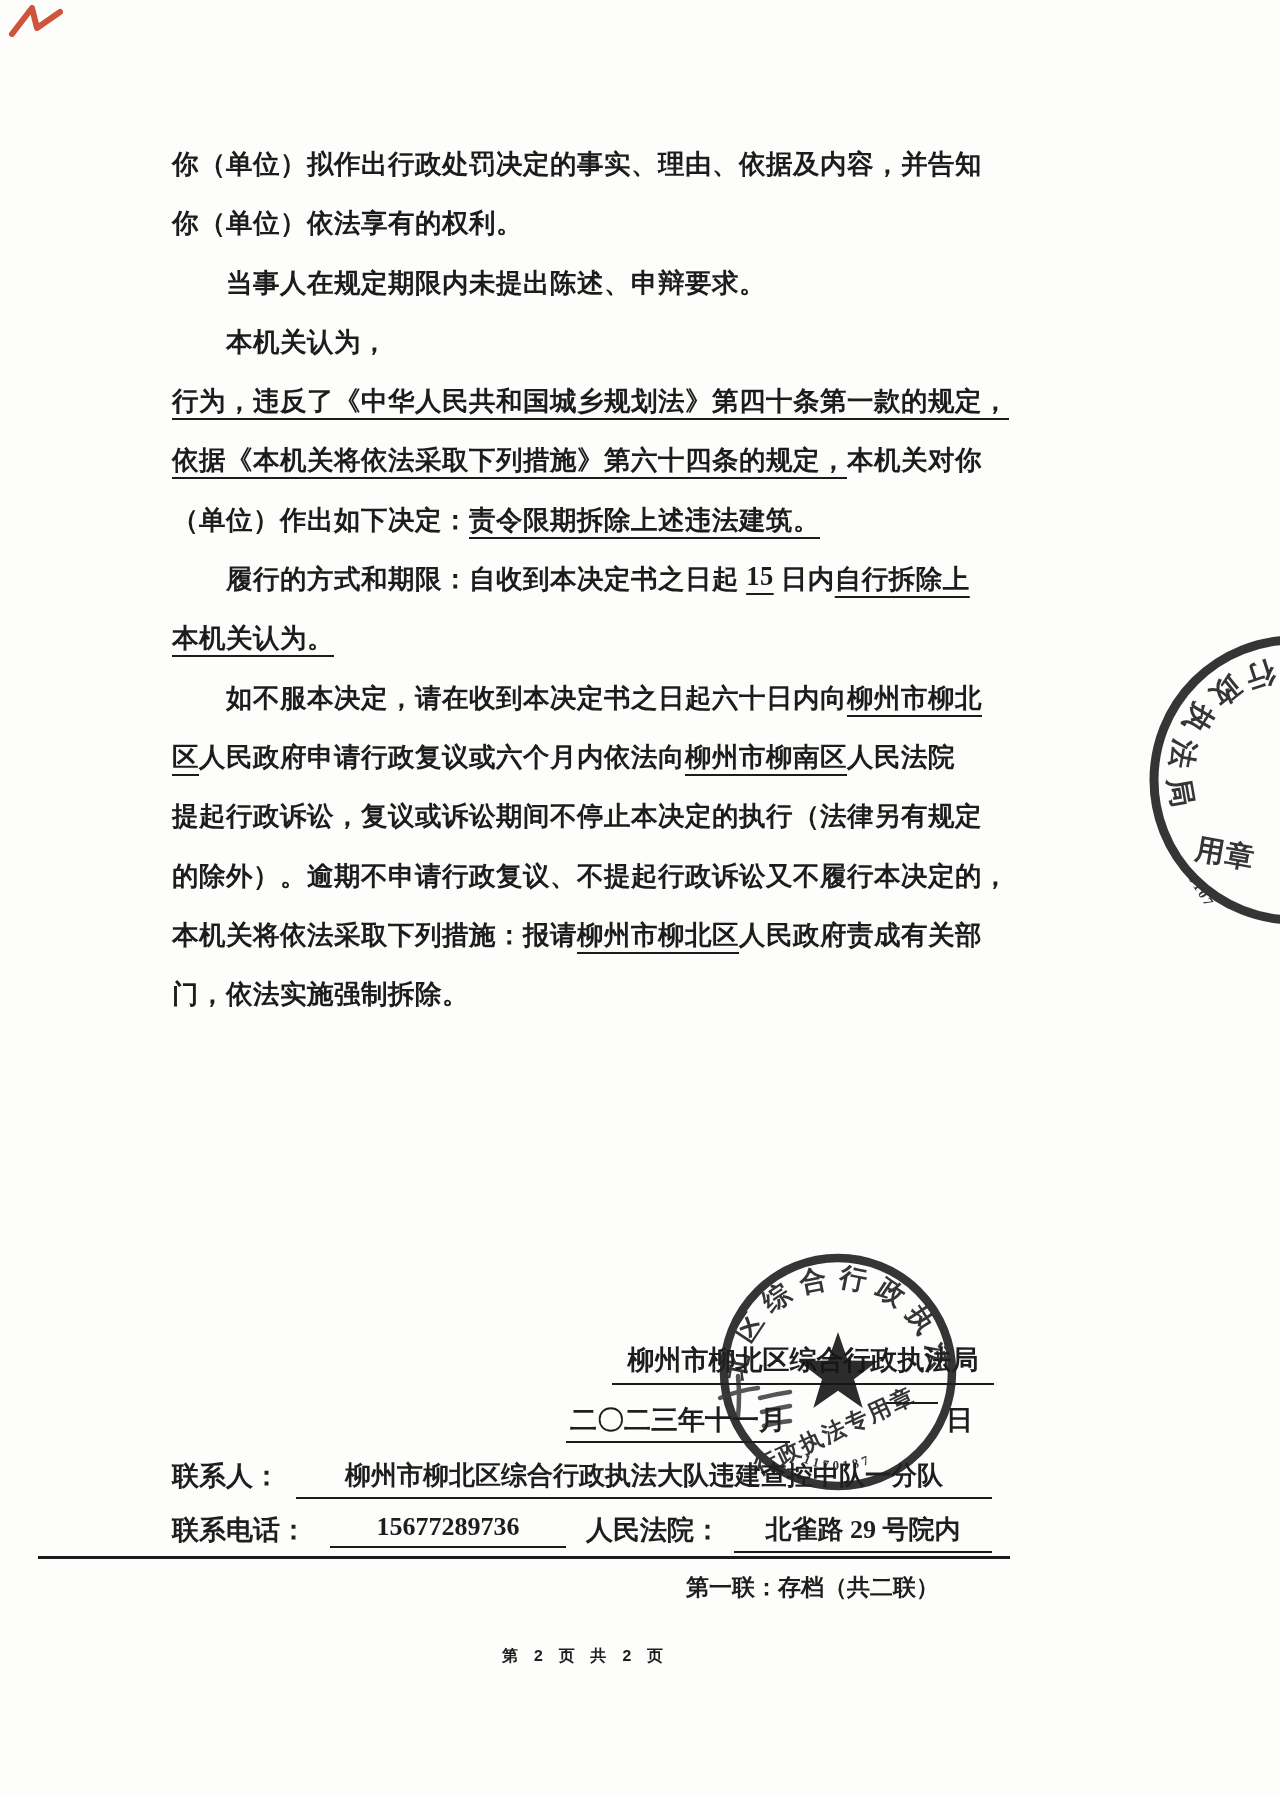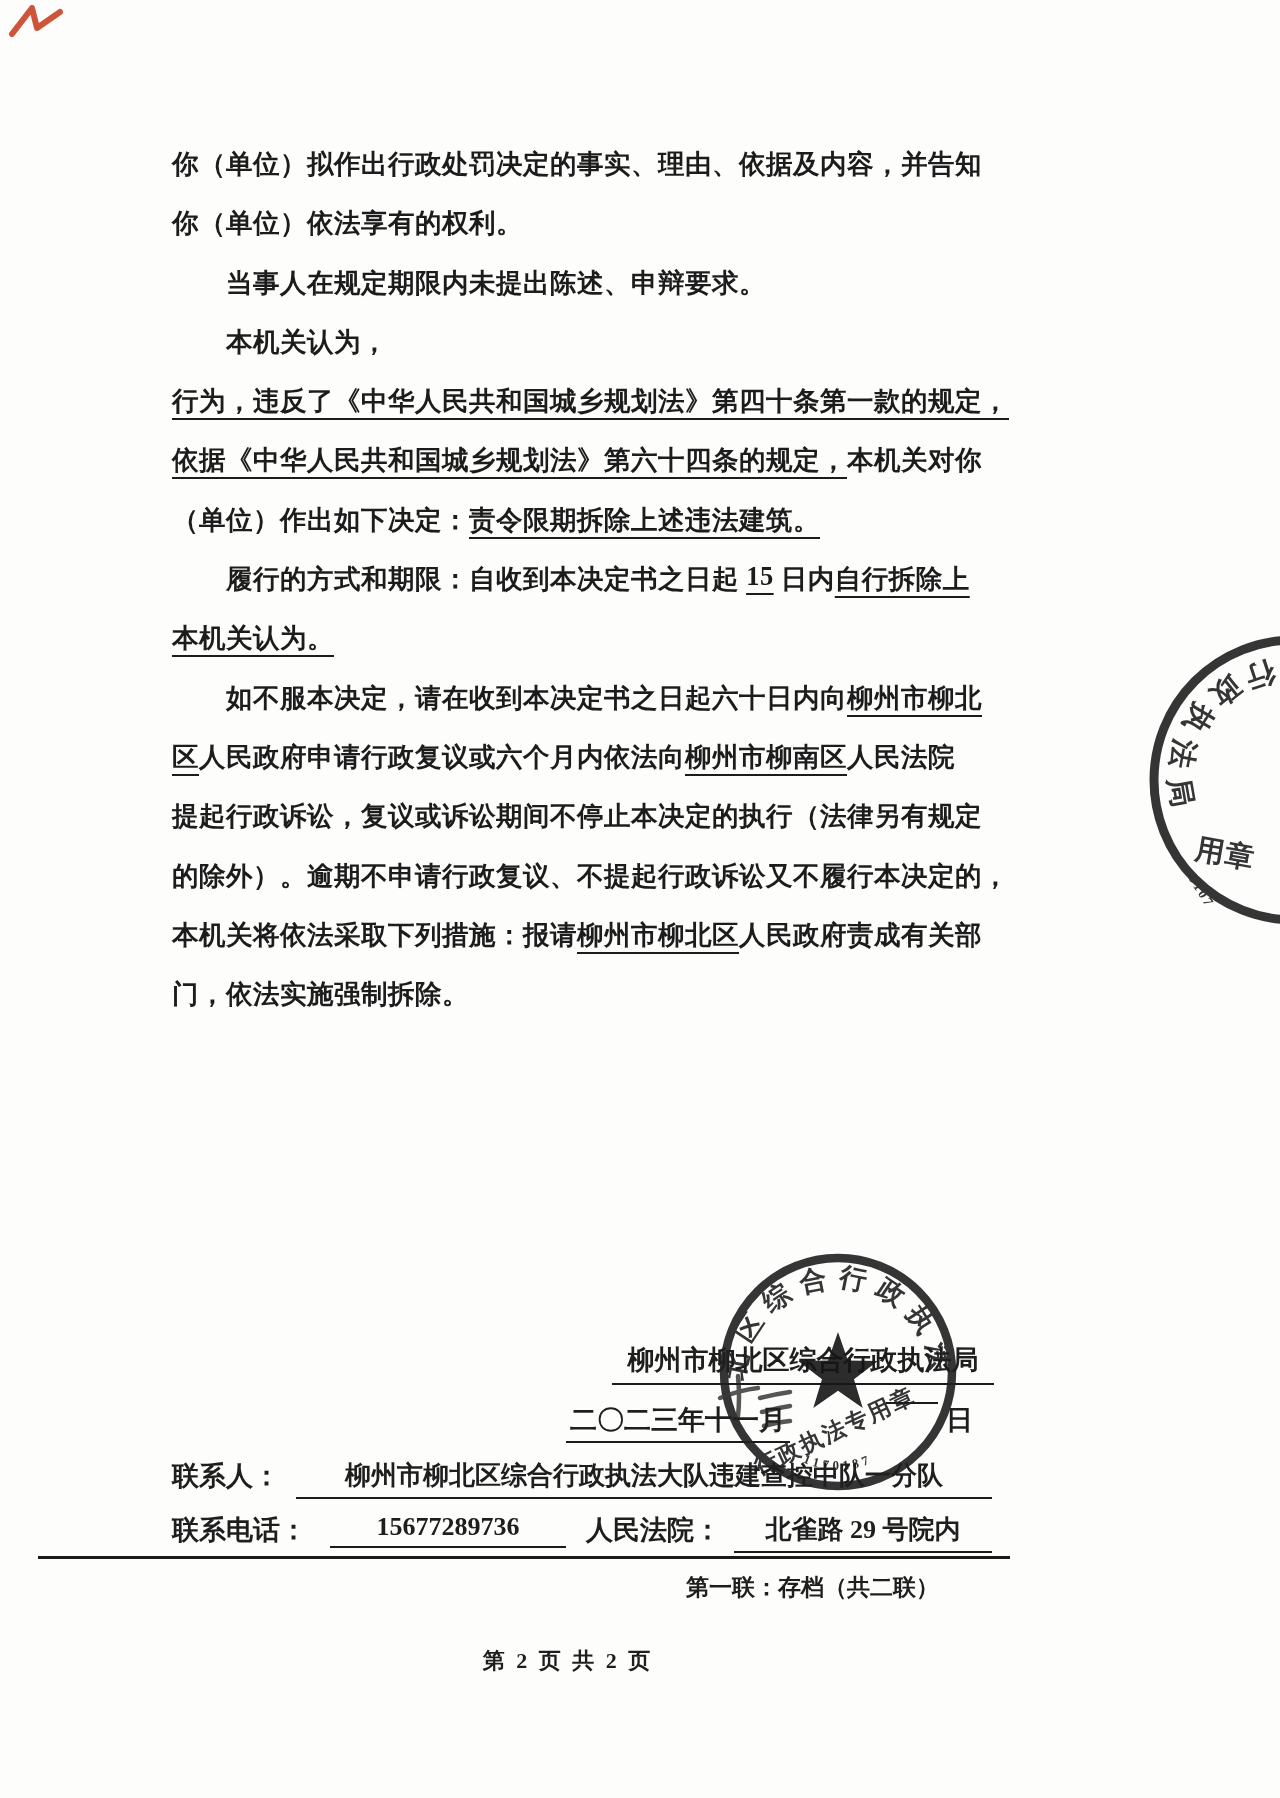--- a/index.html
+++ b/index.html
@@ -23,42 +23,42 @@
   .date-line .seg-u{border-bottom:2.4px solid #1b1b1b;padding:0 4px 3px 4px;}
   .date-gap{display:inline-block;width:96px;}
   .date-blank{display:inline-block;width:52px;border-bottom:2.4px solid #1b1b1b;}
   .date-day{padding-left:8px;}
   
   .c-label{position:absolute;font-size:27px;font-weight:600;white-space:pre;}
   .c-value{position:absolute;text-align:center;font-size:26px;font-weight:600;
            border-bottom:2.4px solid #1b1b1b;padding-bottom:4px;white-space:pre;}
   .divider{position:absolute;left:38px;top:1556px;width:972px;height:3px;background:#1b1b1b;}
   .copy-note{position:absolute;left:686px;top:1572px;font-size:23px;font-weight:600;white-space:pre;}
-  .page-footer{position:absolute;left:0;top:1646px;width:1136px;text-align:center;
-               font-size:22px;font-weight:700;letter-spacing:3px;white-space:pre;}
+  .page-footer{position:absolute;left:16px;top:1646px;width:1136px;text-align:center;
+               font-size:16px;font-weight:700;letter-spacing:3px;white-space:pre;font-family:Liberation Mono, monospace;}
   .stamp{position:absolute;opacity:.9;}
   .stamp text{font-family:"Liberation Serif","DejaVu Serif",serif;font-weight:700;}
   .corner-mark{position:absolute;left:6px;top:0;opacity:.85;}
 </style>
 </head>
 <body>
 
 <div class="page">
 
   <svg class="corner-mark" width="70" height="52" viewBox="0 0 70 52">
     <path d="M6 34 L26 8 L31 28 L54 12" stroke="#c8371b" stroke-width="6" fill="none" stroke-linecap="round" stroke-linejoin="round"></path>
   </svg>
 
   <div class="body-text">
       <div class="line"><span>你（单位）拟作出行政处罚决定的事实、理由、依据及内容，并告知</span></div>
       <div class="line"><span>你（单位）依法享有的权利。</span></div>
       <div class="line"><span>　　当事人在规定期限内未提出陈述、申辩要求。</span></div>
       <div class="line"><span>　　本机关认为，</span></div>
       <div class="line"><span class="u">行为，违反了《中华人民共和国城乡规划法》第四十条第一款的规定，</span></div>
-      <div class="line"><span class="u">依据《中华人民共和国城乡规划法》第六十四条的规定，</span><span>本机关对你</span></div>
+      <div class="line"><span class="u">依据《本机关将依法采取下列措施》第六十四条的规定，</span><span>本机关对你</span></div>
       <div class="line"><span>（单位）作出如下决定：</span><span class="u">责令限期拆除上述违法建筑。</span></div>
       <div class="line"><span>　　履行的方式和期限：自收到本决定书之日起 </span><span class="u">15</span><span> 日内</span><span class="u">自行拆除上</span></div>
       <div class="line"><span class="u">本机关认为。</span></div>
       <div class="line"><span>　　如不服本决定，请在收到本决定书之日起六十日内向</span><span class="u">柳州市柳北</span></div>
       <div class="line"><span class="u">区</span><span>人民政府申请行政复议或六个月内依法向</span><span class="u">柳州市柳南区</span><span>人民法院</span></div>
       <div class="line"><span>提起行政诉讼，复议或诉讼期间不停止本决定的执行（法律另有规定</span></div>
       <div class="line"><span>的除外）。逾期不申请行政复议、不提起行政诉讼又不履行本决定的，</span></div>
       <div class="line"><span>本机关将依法采取下列措施：报请</span><span class="u">柳州市柳北区</span><span>人民政府责成有关部</span></div>
       <div class="line"><span>门，依法实施强制拆除。</span></div>
     </div>

